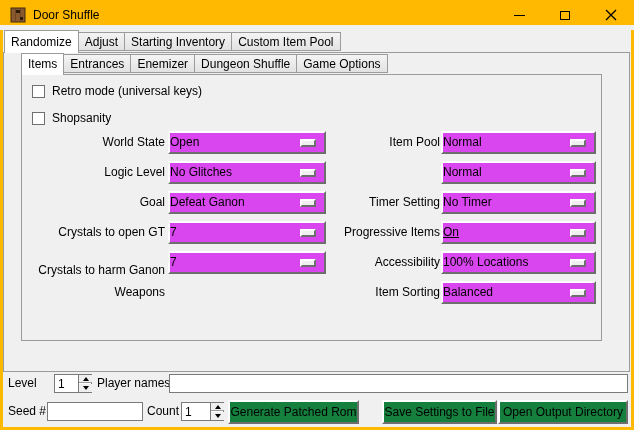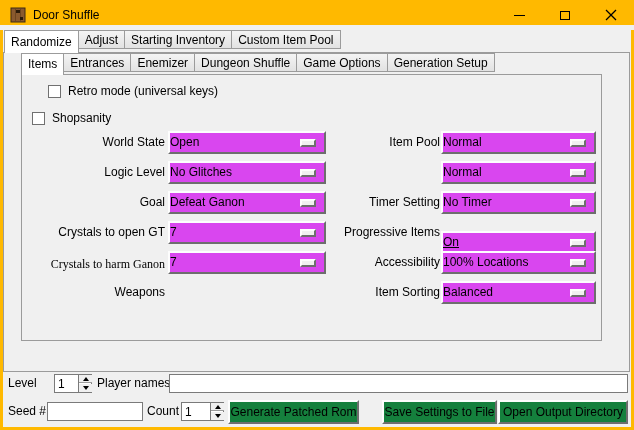--- a/index.html
+++ b/index.html
@@ -18,21 +18,21 @@
   .title-text { position:absolute; left:33px; top:0; height:30px; line-height:30px; }
 
   .winbtn { position:absolute; top:0; height:30px; width:46px; display:flex; align-items:center; justify-content:center; }
   .winbtn.min { left:496px; } .winbtn.max { left:542px; } .winbtn.close { left:588px; }
   .glyph-min { width:11px; height:1px; background:#000; display:block; }
   .glyph-max { width:10px; height:9px; border:1px solid #000; display:block; }
 
   .content { position:absolute; left:3px; top:30px; width:628px; height:397px; background:#f0f0f0; }
 
   
-  .tabrow { position:absolute; display:flex; align-items:flex-start; height:23px; }
+  .tabrow { position:absolute; display:flex; align-items:center; height:23px; }
   .tabrow.outer { left:1px; top:0; }
   .tabrow.inner { left:18px; top:23px; height:22px; }
   .tab { height:19px; line-height:18px; padding:0 6px; background:linear-gradient(#f4f4f4,#e2e2e2);
          border:1px solid #9b9b9b; border-left:none; margin-bottom:1px; white-space:nowrap; position:relative; }
   .tab:first-child { border-left:1px solid #9b9b9b; }
   .tab.selected { height:23px; line-height:22px; background:#fff; margin-bottom:0; z-index:3; border-bottom:none; }
   .tabrow.inner .tab.selected { height:22px; line-height:21px; }
 
   .pane-outer { position:absolute; left:0; top:22px; width:627px; height:320px; border:1px solid #9b9b9b; background:#f0f0f0; }
   .pane-inner { position:absolute; left:18px; top:44px; width:581px; height:267px; border:1px solid #9b9b9b; background:#f0f0f0; }
@@ -113,51 +113,50 @@
     </div>
 
     <div class="pane-inner"></div>
 
     <div class="tabrow inner">
       <div class="tab selected">Items</div>
       <div class="tab">Entrances</div>
       <div class="tab">Enemizer</div>
       <div class="tab">Dungeon Shuffle</div>
       <div class="tab">Game Options</div>
-      <div class="tab">Generation Setup</div>
     </div>
 
-    <div class="cbrow" style="top:54px;margin-left:16px;">
+    <div class="cbrow" style="top:54px;">
       <span class="box"></span>
       <span class="lbl">Retro mode (universal keys)</span>
     </div>
     <div class="cbrow" style="top:81px;">
       <span class="box"></span>
       <span class="lbl">Shopsanity</span>
     </div>
 
     <div class="optlabel l" style="top:101px;">World State</div>
     <div class="optbtn l" style="top:101px;"><span>Open</span><span class="ind"></span></div>
     <div class="optlabel l" style="top:131px;">Logic Level</div>
     <div class="optbtn l" style="top:131px;"><span>No Glitches</span><span class="ind"></span></div>
     <div class="optlabel l" style="top:161px;">Goal</div>
     <div class="optbtn l" style="top:161px;"><span>Defeat Ganon</span><span class="ind"></span></div>
     <div class="optlabel l" style="top:191px;">Crystals to open GT</div>
     <div class="optbtn l" style="top:191px;"><span>7</span><span class="ind"></span></div>
-    <div class="optlabel l" style="top:223px;font-family:Liberation Serif, serif;">Crystals to harm Ganon</div>
+    <div class="optlabel l" style="top:229px;">Crystals to harm Ganon</div>
     <div class="optbtn l" style="top:221px;"><span>7</span><span class="ind"></span></div>
     <div class="optlabel l" style="top:251px;">Weapons</div>
 
     <div class="optlabel r" style="top:101px;">Item Pool</div>
     <div class="optbtn r" style="top:101px;"><span>Normal</span><span class="ind"></span></div>
     <div class="optbtn r" style="top:131px;"><span>Normal</span><span class="ind"></span></div>
     <div class="optlabel r" style="top:161px;">Timer Setting</div>
     <div class="optbtn r" style="top:161px;"><span>No Timer</span><span class="ind"></span></div>
     <div class="optlabel r" style="top:191px;">Progressive Items</div>
-    <div class="optbtn r" style="top:201px;text-decoration:underline;"><span>On</span><span class="ind"></span></div>
+    <div class="optbtn r" style="top:191px;text-decoration:underline;"><span>On</span><span class="ind"></span></div>
     <div class="optlabel r" style="top:221px;">Accessibility</div>
     <div class="optbtn r" style="top:221px;"><span>100% Locations</span><span class="ind"></span></div>
     <div class="optlabel r" style="top:251px;">Item Sorting</div>
     <div class="optbtn r" style="top:251px;"><span>Balanced</span><span class="ind"></span></div>
 
     <div class="footer-label" style="left:5px; top:344px;">Level</div>
     <div class="spin" style="left:51px; top:344px; width:38px;">
       <input value="1" style="">
       <span class="arrows">
         <span class="arr up">

